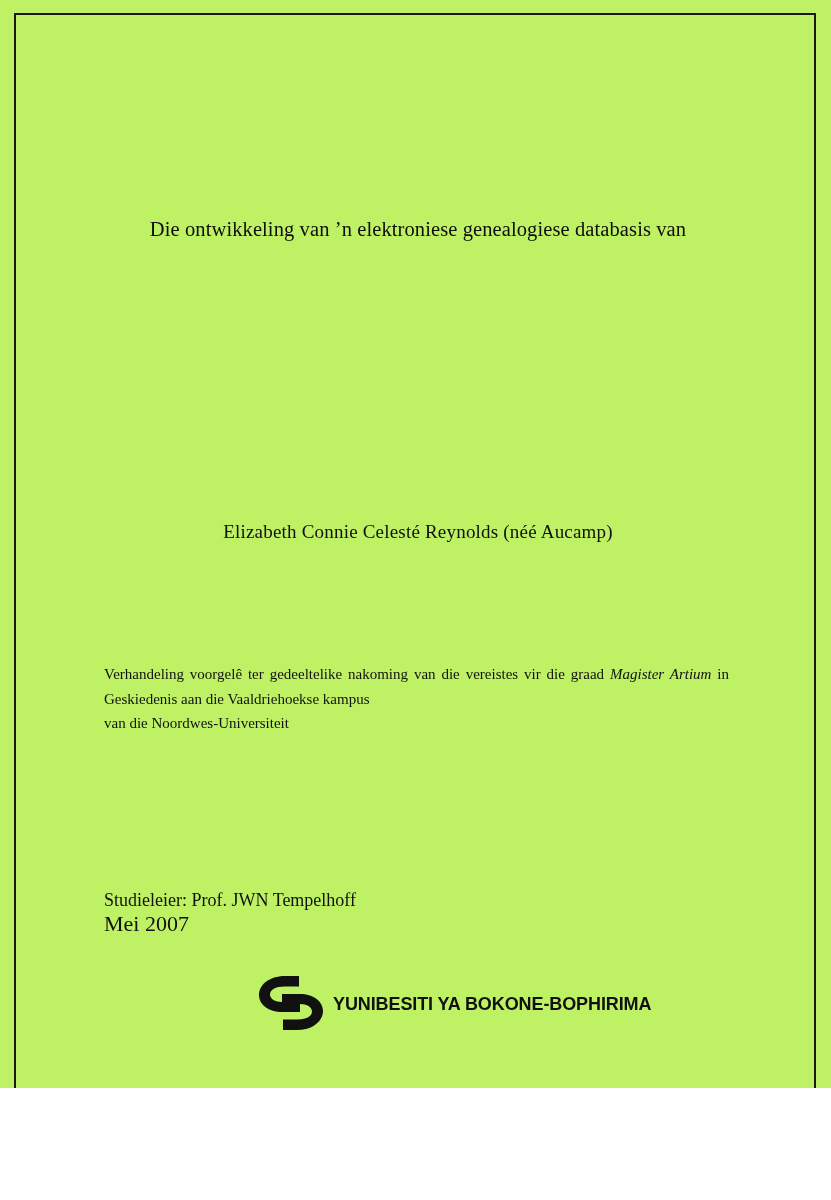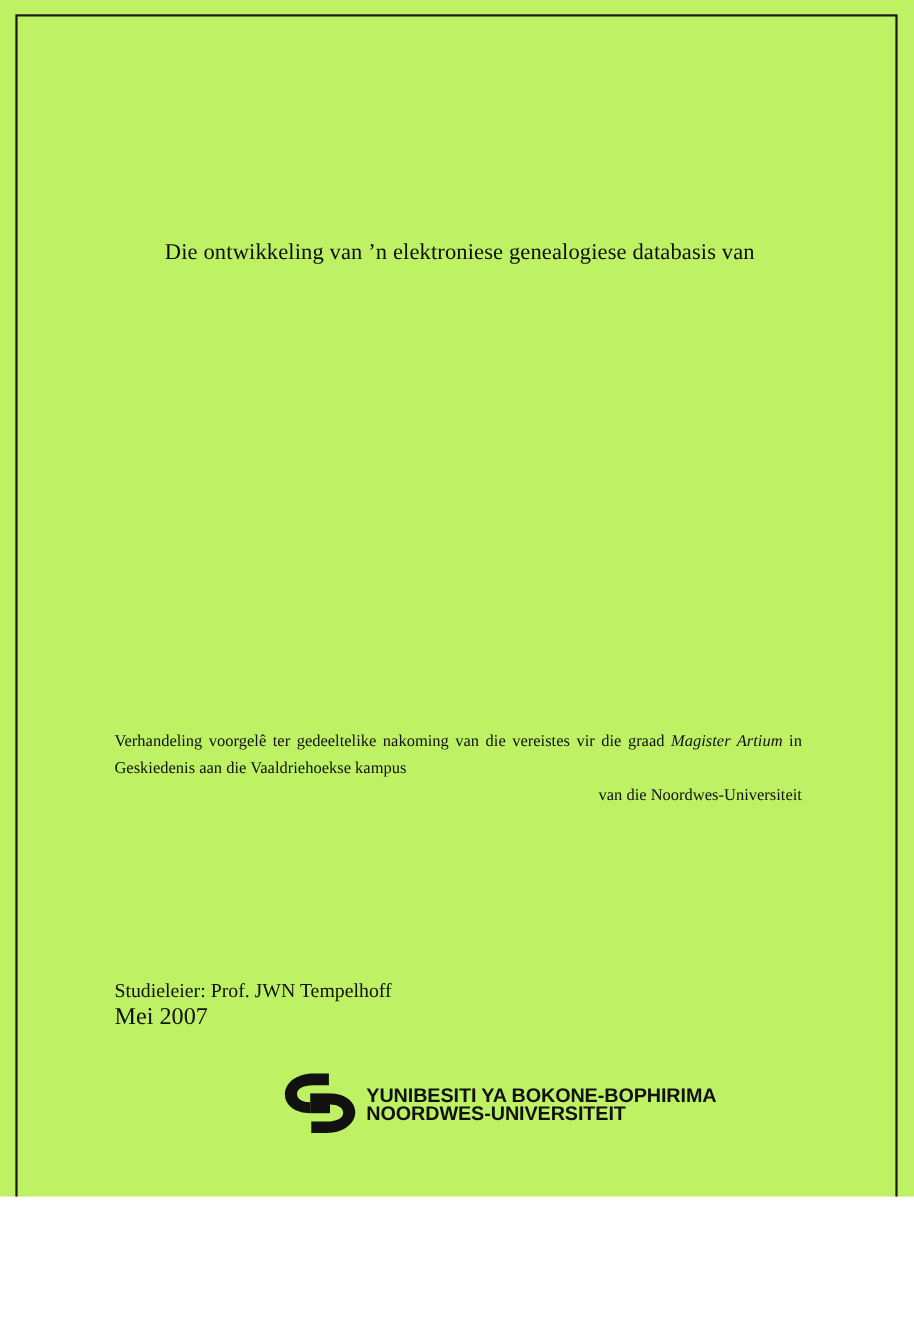--- a/index.html
+++ b/index.html
@@ -70,21 +70,21 @@
   .statement {
     position: absolute;
     left: 104px;
     width: 625px;
     top: 662px;
     font-size: 15px;
     line-height: 24.5px;
     text-align: justify;
   }
   .statement .last-line {
-    text-align: right;
+    text-align: left;
   }
   .statement em {
     font-style: italic;
   }
   .supervisor {
     position: absolute;
     left: 104px;
     top: 888px;
     font-size: 18px;
     line-height: 24px;
@@ -129,36 +129,36 @@
 
   <div class="scan-border"></div>
 
   <div class="content">
 
     <div class="title-block">
       <div class="title-line">Die ontwikkeling van ’n elektroniese genealogiese databasis van</div>
     </div>
 
 
+    <div class="author">Elizabeth Connie Celesté Reynolds (néé Aucamp)</div>
 
     <div class="statement">
       <span>Verhandeling voorgelê ter gedeeltelike nakoming van die vereistes vir die</span>
       <span>graad </span><em>Magister Artium</em><span> in Geskiedenis aan die Vaaldriehoekse kampus</span>
       <div class="last-line">van die Noordwes-Universiteit</div>
     </div>
 
     <div class="supervisor">Studieleier: Prof. JWN Tempelhoff</div>
     <div class="date">Mei 2007</div>
 
     <div class="logo-wrap">
       <svg class="logo-mark" viewBox="0 0 72 62">
         <path d="M30 4 C14 4 4 13 4 23 C4 33 14 40 27 40 L27 30 C20 30 15 27 15 22.5 C15 18 20 14.5 30 14.5 L44 14.5 L44 4 Z" fill="#111111"></path>
         <path d="M42 58 C58 58 68 49 68 39 C68 29 58 22 45 22 L45 32 C52 32 57 35 57 39.5 C57 44 52 47.5 42 47.5 L28 47.5 L28 58 Z" fill="#111111"></path>
         <rect x="27" y="22" width="18" height="18" fill="#111111"></rect>
       </svg>
       <div class="logo-text">
         <div>YUNIBESITI YA BOKONE-BOPHIRIMA</div>
-        <div>NOORDWES-UNIVERSITEIT</div>
       </div>
     </div>
 
   </div>
 </div>
 
 </body></html>

